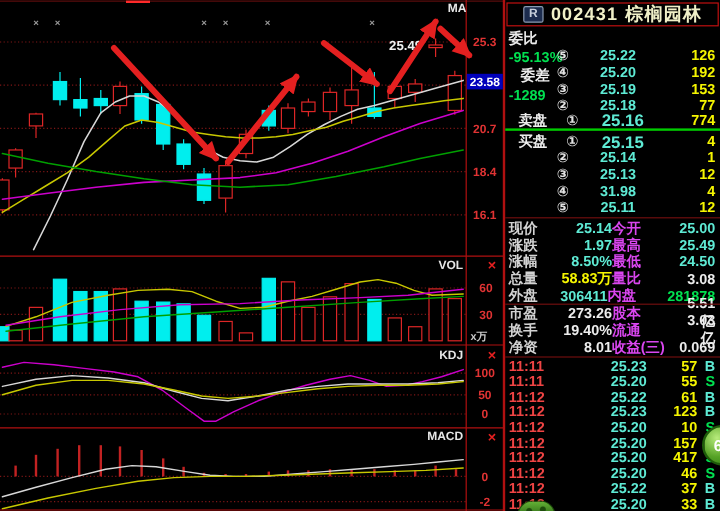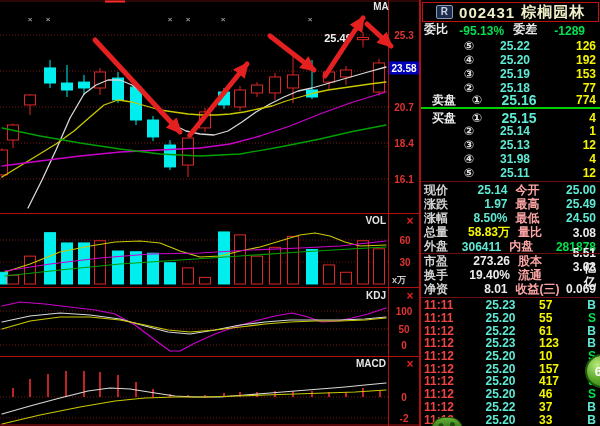--- a/index.html
+++ b/index.html
@@ -6,42 +6,42 @@
   body{font-family:"Liberation Sans","DejaVu Sans",sans-serif;}
   .screen{position:relative;width:600px;height:426px;background:#000;overflow:hidden;font-weight:700;}
   #chart{position:absolute;left:0;top:0;}
   .panel{position:absolute;left:420px;top:0;width:180px;height:426px;box-sizing:border-box;
          border-left:1px solid #b01010;font-size:12px;background:#000;}
   .titlebar{position:absolute;top:2px;left:1px;right:1px;height:18px;border:1px solid #c01010;
             display:flex;align-items:center;justify-content:center;gap:6px;color:#f0f0c8;
             font-size:15px;letter-spacing:1px;}
   .rbadge{background:#1c2c4e;border:1px solid #8a9ab0;color:#c8d0dc;font-size:10px;line-height:10px;
           padding:1px 4px;border-radius:2px;letter-spacing:0;}
-  .wb-row{position:absolute;top:24px;left:3px;right:15px;height:14px;display:flex;align-items:flex-end;}
+  .wb-row{position:absolute;top:24px;left:3px;right:4px;height:14px;display:flex;align-items:flex-start;flex-direction:column;}
   .wb-l1{width:38px}.wb-v1{width:44px;text-align:right}.wb-l2{width:44px;padding-left:10px}.wb-v2{flex:1;text-align:right}
   #asks{position:absolute;top:39px;left:3px;right:4px;}
   #bids{position:absolute;top:124px;left:3px;right:4px;}
   .ob-row{display:flex;align-items:center;height:14px;}
   .ob-lab{width:32px}
   .ob-circ{width:26px;text-align:center;color:#e2e2e2;}
   .ob-price{flex:1;text-align:center;}
   .ob-vol{width:48px;text-align:right;}
   .big{position:absolute;left:3px;right:4px;height:14px;display:flex;align-items:center;margin-left:8px;}
   #sell1{top:93px}#buy1{top:111px}
   .big .ob-price{font-size:14px;}
   .green-sep{position:absolute;top:107px;left:0;right:0;height:2px;background:#00cc00;}
   .sep{position:absolute;left:0;right:0;height:1px;background:#6e0e0e;}
   #quote{position:absolute;top:183px;left:3px;right:4px;}
   .q-row{display:flex;height:14.2px;align-items:center;}
   .q-l{width:38px;color:#d2d2d2}.q-v1{width:48px;text-align:right}
-  .q-l2{width:52px;padding-left:8px;color:#fca5a5;white-space:nowrap}.q-v2{flex:1;text-align:right}
+  .q-l2{width:52px;color:#d946ef;white-space:nowrap}.q-v2{flex:1;text-align:right}
   #trades{position:absolute;top:299px;left:3px;right:4px;}
   .t-row{display:flex;height:12.7px;align-items:center;}
-  .t-time{width:38px;color:#ef4444}.t-price{flex:1;text-align:center}
-  .t-vol{width:42px;}.t-side{width:15px;text-align:right}
+  .t-time{width:38px;color:#ef4444}.t-price{flex:1;text-align:right}
+  .t-vol{width:42px;text-align:right}.t-side{width:15px;text-align:right}
   .red{color:#5eead4}.green{color:#00e050}.yellow{color:#f5f500}.white{color:#ececec}
   .badge66{position:absolute;left:585px;top:354px;width:34px;height:34px;border-radius:50%;
            background:radial-gradient(circle at 35% 30%,#b8ec7c,#56a226 55%,#2e7a12);
            border:2px solid #1e5c0a;box-sizing:border-box;color:#fff;font-size:13px;
            display:flex;align-items:center;justify-content:center;}
   .mascot{position:absolute;left:431px;top:417px;width:30px;height:12px;
           border-radius:15px 15px 0 0;border:1px solid #1e4d0c;border-bottom:none;
           background:radial-gradient(circle at 30% 65%,#1e4d0c 2px,transparent 3px),
                      radial-gradient(circle at 68% 55%,#1e4d0c 2px,transparent 3px),
                      linear-gradient(#63b236,#2f6b15);}

